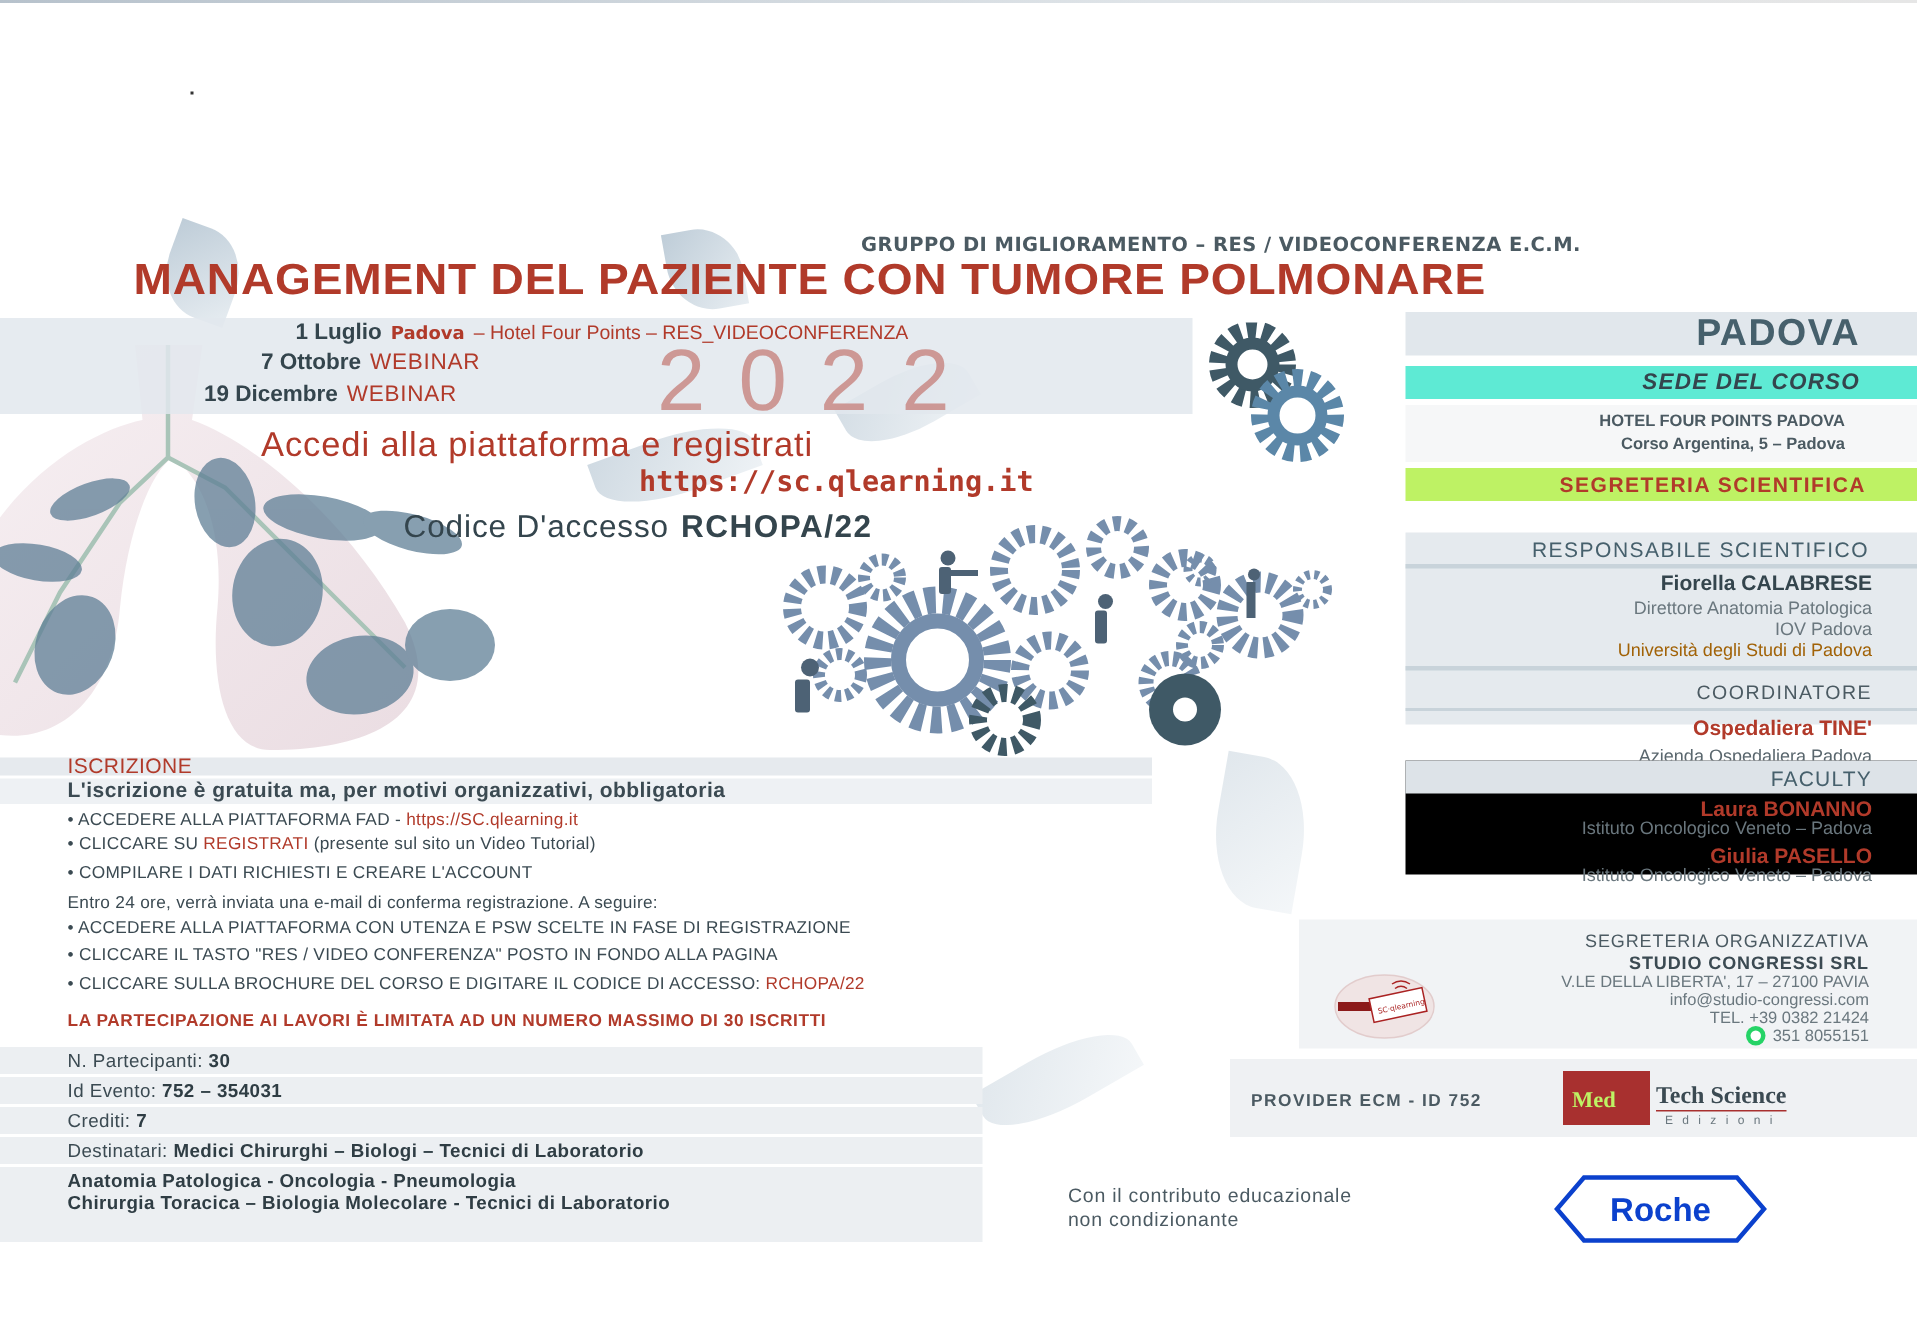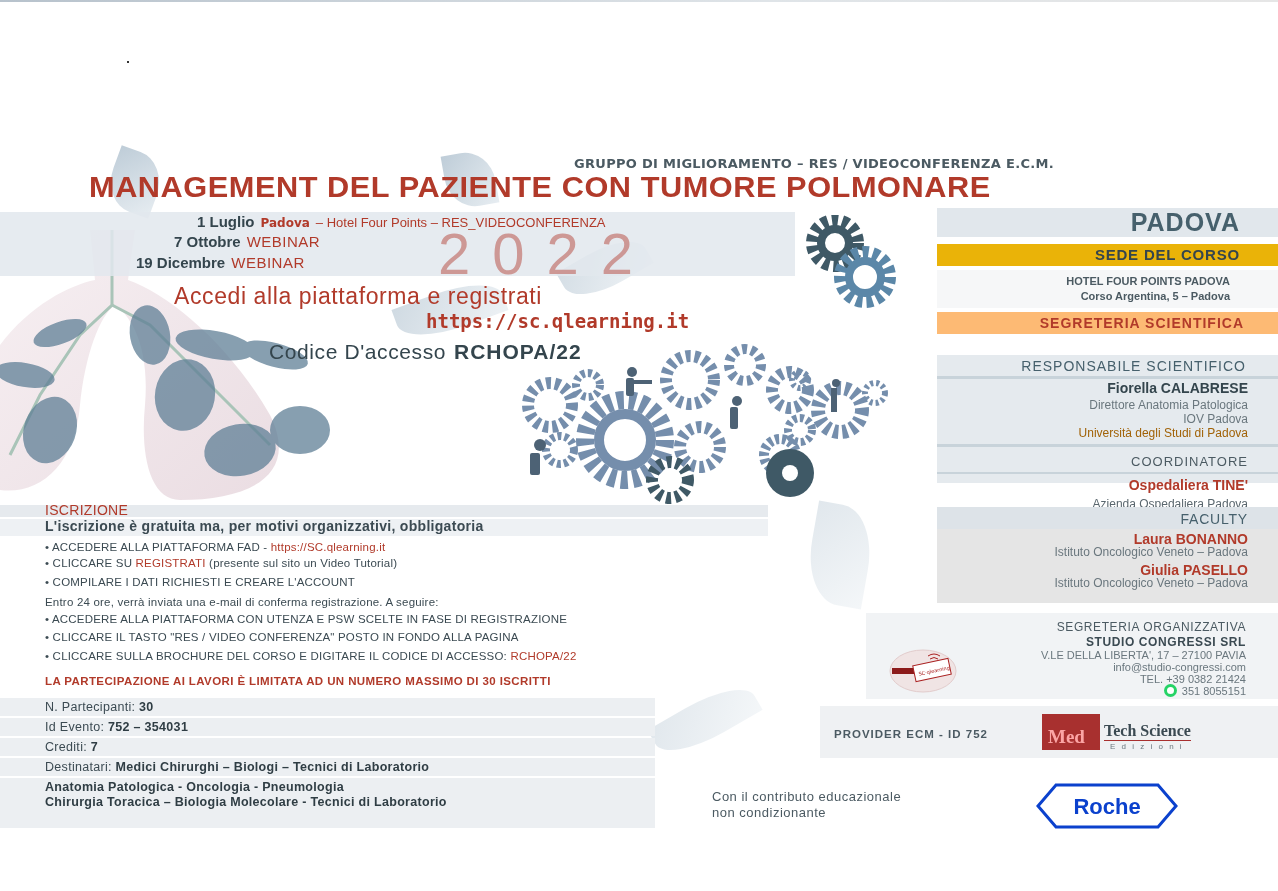--- a/index.html
+++ b/index.html
@@ -30,30 +30,30 @@
   .code { position: absolute; left: 269px; top: 340px; font-size: 21px; color: #34454d; font-family: "Liberation Sans", sans-serif; letter-spacing: .6px; }
   .code b { font-weight: bold; font-size: 21px; letter-spacing: 1px; margin-left: 8px; }
 
   
   .gears { position: absolute; left: 500px; top: 215px; width: 440px; height: 290px; }
 
   
   .rp { position: absolute; left: 937px; width: 341px; }
   .padova { top: 208px; height: 29px; background: #e1e7ec; }
   .padova span { position: absolute; right: 38px; top: 0; font-size: 25px; font-weight: bold; color: #46606c; font-family: "Liberation Sans", sans-serif; letter-spacing: 1px; }
-  .sede { top: 244px; height: 22px; background: #eab308; }
+  .sede { top: 244px; height: 22px; background: #5eead4; font-style: italic; }
   .sede span { position: absolute; right: 38px; top: 2px; font-size: 15px; font-weight: bold; color: #34454d; font-family: "Liberation Sans", sans-serif; letter-spacing: .8px; }
   .hotel { top: 270px; height: 38px; background: #f6f7f8; text-align: right; padding-right: 48px; font-size: 11px; font-weight: bold; color: #4b5a62; line-height: 15px; padding-top: 4px; font-family: "Liberation Sans", sans-serif; }
-  .segsci { top: 312px; height: 22px; background: #fdba74; }
+  .segsci { top: 312px; height: 22px; background: #bef264; }
   .segsci span { position: absolute; right: 34px; top: 3px; font-size: 14px; font-weight: bold; color: #b13a2a; letter-spacing: 1px; font-family: "Liberation Sans", sans-serif; }
   .respbox { top: 355px; height: 128px; background: #e5eaee; text-decoration: underline; }
   .rline { position: absolute; left: 0; width: 341px; height: 3px; background: #c8d3da; }
   .rtxt { position: absolute; right: 30px; text-align: right; white-space: nowrap; font-family: "Liberation Sans", sans-serif; }
 
-  .faculty { top: 507px; height: 96px; background: #e5e5e5; }
+  .faculty { top: 507px; height: 76px; background: #000000; }
   .facultyhead { position: absolute; left: 0; top: 0; width: 341px; height: 22px; background: #dde3e8; }
 
   .segorg { position: absolute; left: 866px; top: 613px; width: 412px; height: 86px; background: #f1f3f5; }
   .provider { position: absolute; left: 820px; top: 706px; width: 458px; height: 52px; background: #eff1f3; }
 
   
   .iscr-head { position: absolute; left: 0; top: 505px; width: 768px; height: 12px; background: #e6eaee; }
   .iscr-title { position: absolute; left: 45px; top: 502px; font-size: 14px; color: #b13a2a; font-family: "Liberation Sans", sans-serif; letter-spacing: .3px; }
   .iscr-band2 { position: absolute; left: 0; top: 519px; width: 768px; height: 17px; background: #eef1f4; }
   .iscr-sub { position: absolute; left: 45px; top: 518px; font-size: 14px; font-weight: bold; color: #3b4a52; font-family: "Liberation Sans", sans-serif; letter-spacing: .3px; }
@@ -218,21 +218,21 @@
     <span style="display:inline-block;width:13px;height:13px;border-radius:50%;background:#25d366;position:relative;">
         <span style="position:absolute;left:3px;top:3px;width:7px;height:7px;border-radius:50%;background:#fff;"></span>
       </span>
     <span>351 8055151</span>
   </div>
 </div>
 
 <div class="provider">
   <div style="position:absolute;left:14px;top:22px;font-size:11.5px;font-weight:bold;color:#4b5a62;letter-spacing:1px;font-family:'Liberation Sans',sans-serif;">PROVIDER ECM - ID 752</div>
   <div style="position:absolute;left:222px;top:8px;width:58px;height:36px;background:#a8302f;">
-    <span style="position:absolute;left:6px;top:12px;font-size:19px;font-weight:bold;color:#fca5a5;font-family:'Liberation Serif',serif;">Med</span>
+    <span style="position:absolute;left:6px;top:12px;font-size:15px;font-weight:bold;color:#bef264;font-family:'Liberation Serif',serif;">Med</span>
   </div>
   <div style="position:absolute;left:284px;top:16px;font-size:16px;font-weight:bold;color:#3b4a52;font-family:'Liberation Serif',serif;border-bottom:1px solid #a8302f;">Tech Science</div>
   <div style="position:absolute;left:290px;top:36px;font-size:8px;color:#6a777e;letter-spacing:2px;font-family:'Liberation Sans',sans-serif;">E d i z i o n i</div>
 </div>
 
 <div class="iscr-head"></div>
 <div class="iscr-title">ISCRIZIONE</div>
 <div class="iscr-band2"></div>
 <div class="iscr-sub">L'iscrizione è gratuita ma, per motivi organizzativi, obbligatoria</div>
 

